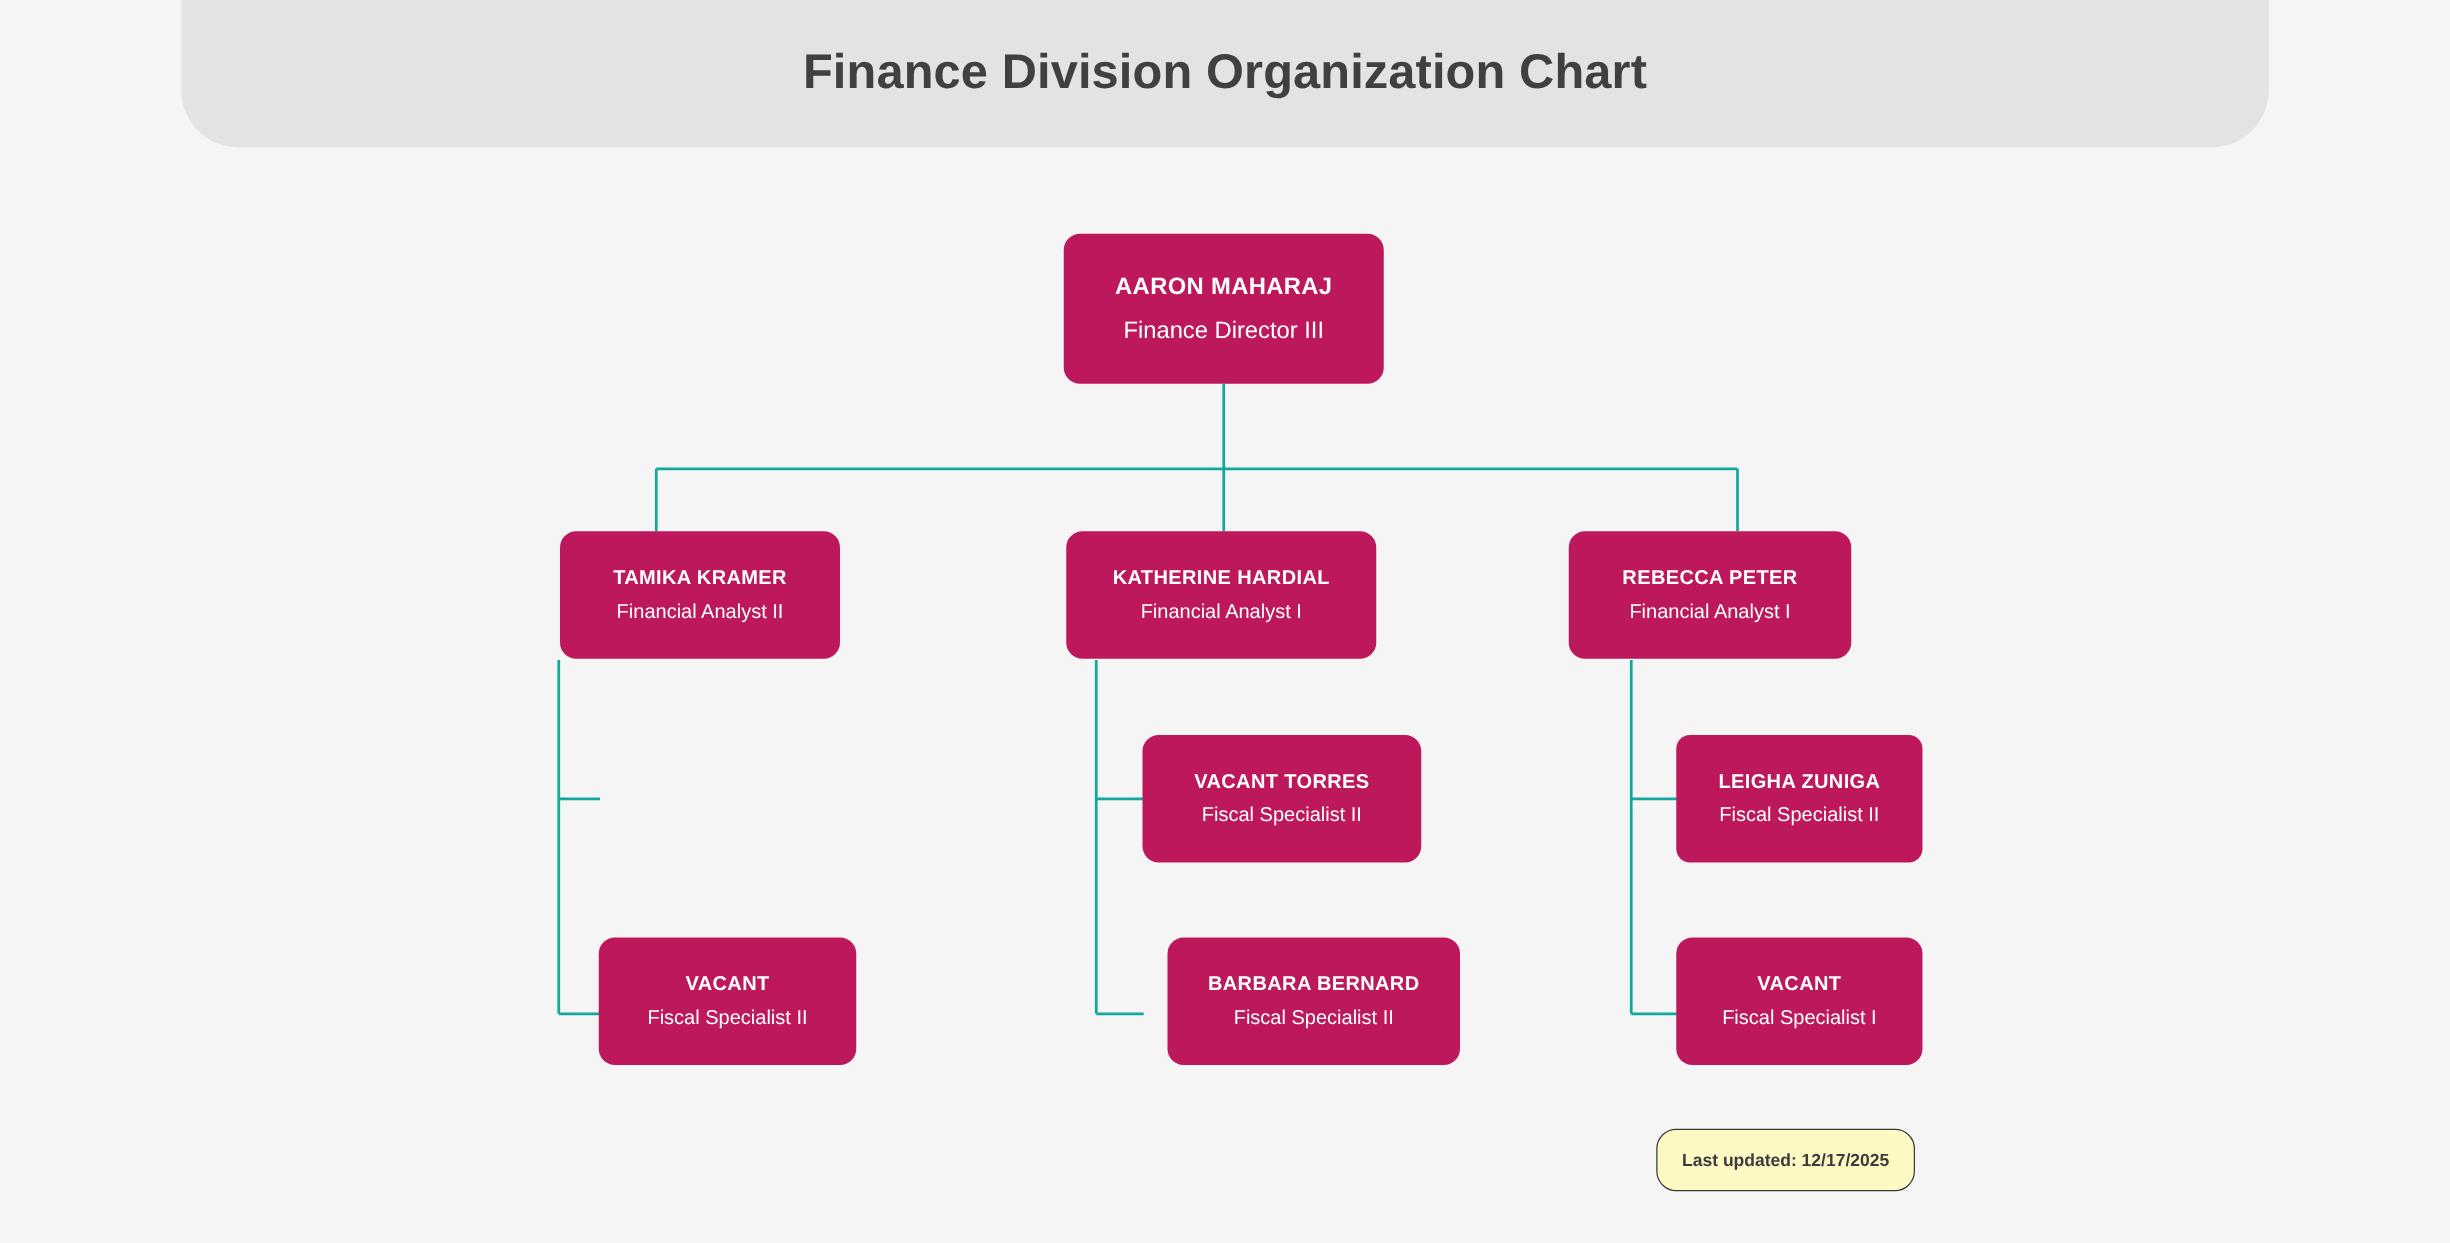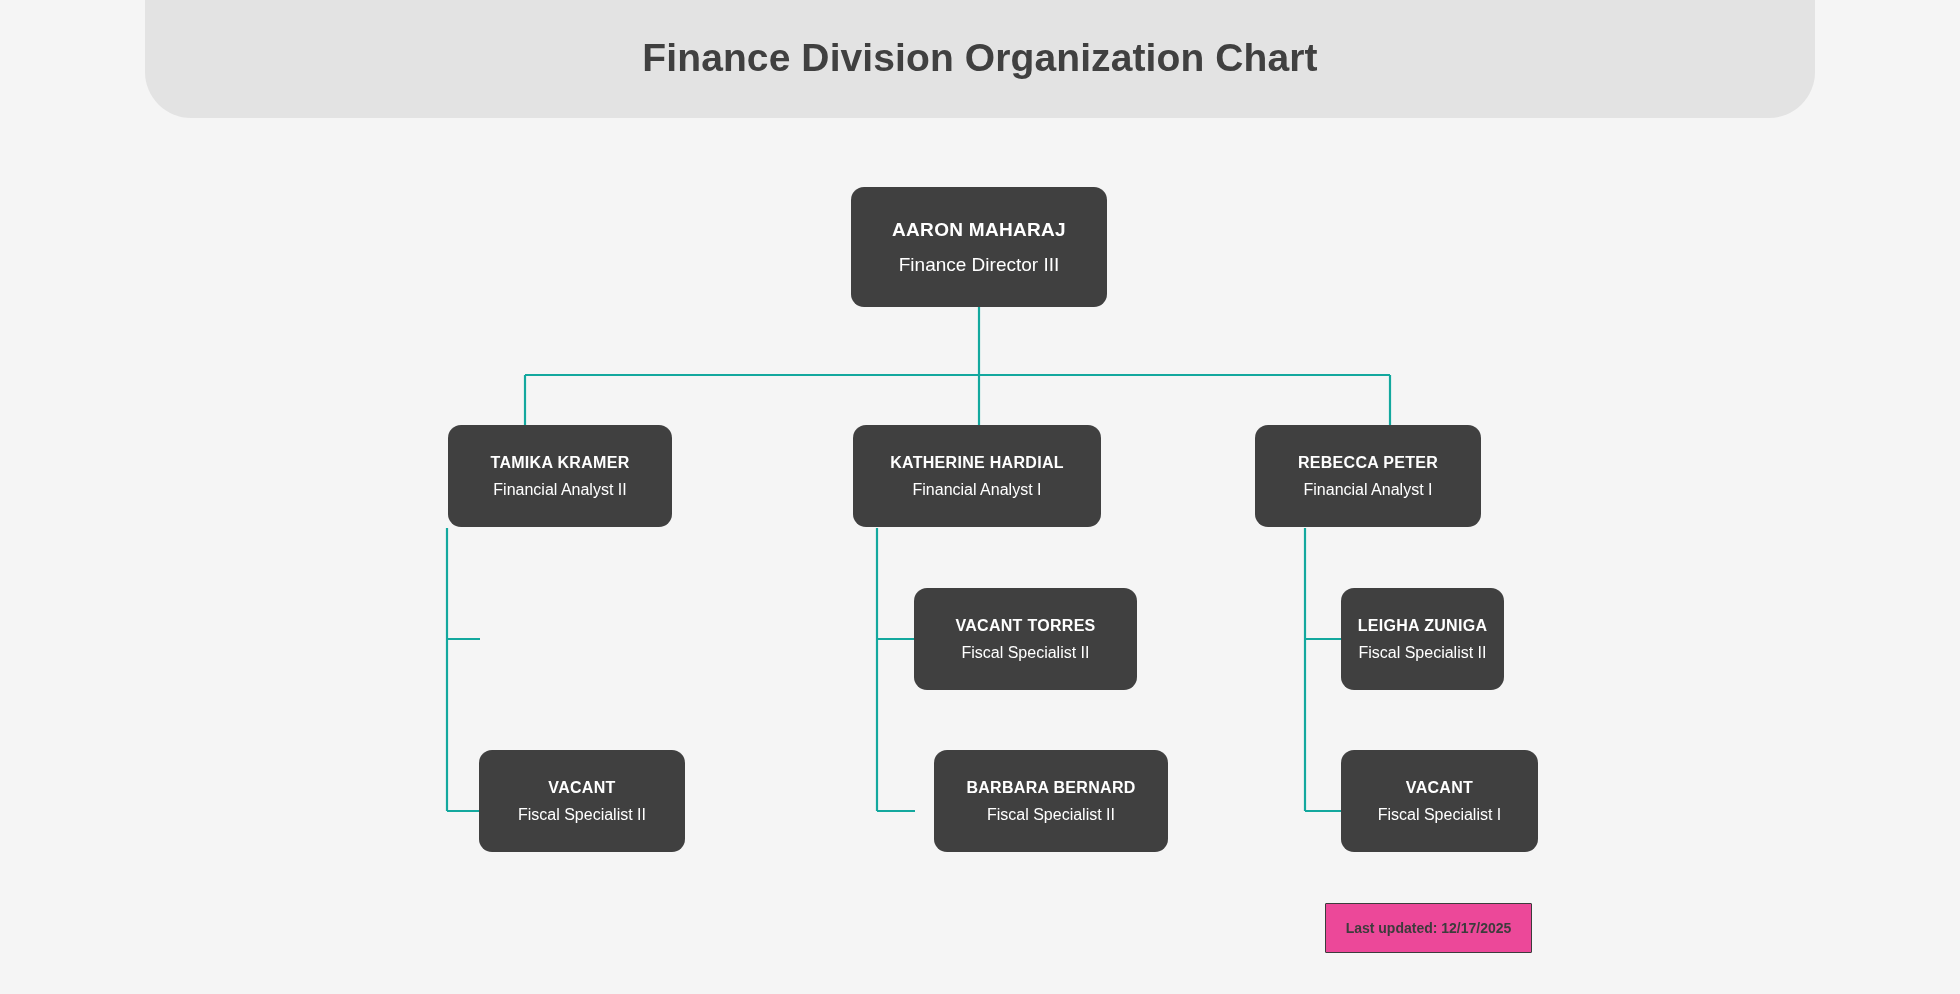--- a/index.html
+++ b/index.html
@@ -50,21 +50,21 @@
     position: absolute;
     left: 0; top: 0;
     width: 1960px;
     height: 994px;
     pointer-events: none;
   }
 
   
   .node {
     position: absolute;
-    background: #404040;
+    background: #be185d;
     border-radius: 13px;
     box-sizing: border-box;
     display: flex;
     flex-direction: column;
     align-items: center;
     justify-content: center;
     color: #ffffff;
     text-align: center;
     padding: 6px 10px;
   }
@@ -98,22 +98,22 @@
   .node.level-0 .node-title { font-size: 19px; margin-top: 11px; }
 
   
   .footer-stamp {
     position: absolute;
     left: 1325px;
     top: 903px;
     width: 205px;
     height: 48px;
     border: 1.6px solid #3c3c3c;
-    border-radius: 1px;
-    background: #ec4899;
+    border-radius: 16px;
+    background: #fef9c3;
     display: flex;
     align-items: center;
     justify-content: center;
     text-align: center;
   }
   .footer-stamp-text {
     font-size: 14px;
     font-weight: bold;
     color: #3c3c3c;
     white-space: nowrap;
@@ -182,21 +182,21 @@
   <div class="node level-2" style="left:914px; top:588px; width:223px;">
     <div class="node-name">VACANT TORRES</div>
     <div class="node-title">Fiscal Specialist II</div>
   </div>
 
   <div class="node level-2" style="left:914px; top:750px; width:234px;margin-left:20px;">
     <div class="node-name">BARBARA BERNARD</div>
     <div class="node-title">Fiscal Specialist II</div>
   </div>
 
-  <div class="node level-2" style="left:1341px; top:588px; width:163px;">
+  <div class="node level-2" style="left:1341px; top:588px; width:197px;border-radius:11px;">
     <div class="node-name">LEIGHA ZUNIGA</div>
     <div class="node-title">Fiscal Specialist II</div>
   </div>
 
   <div class="node level-2" style="left:1341px; top:750px; width:197px;">
     <div class="node-name">VACANT</div>
     <div class="node-title">Fiscal Specialist I</div>
   </div>
 
   <div class="footer-stamp">

